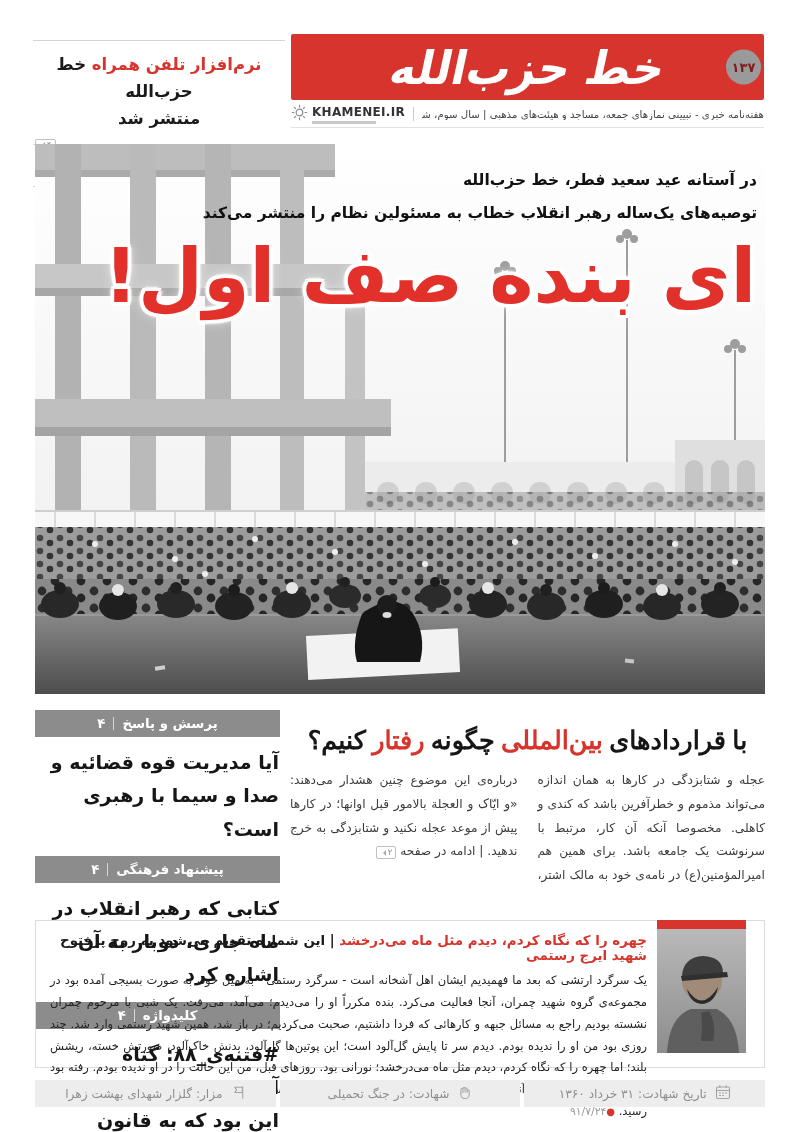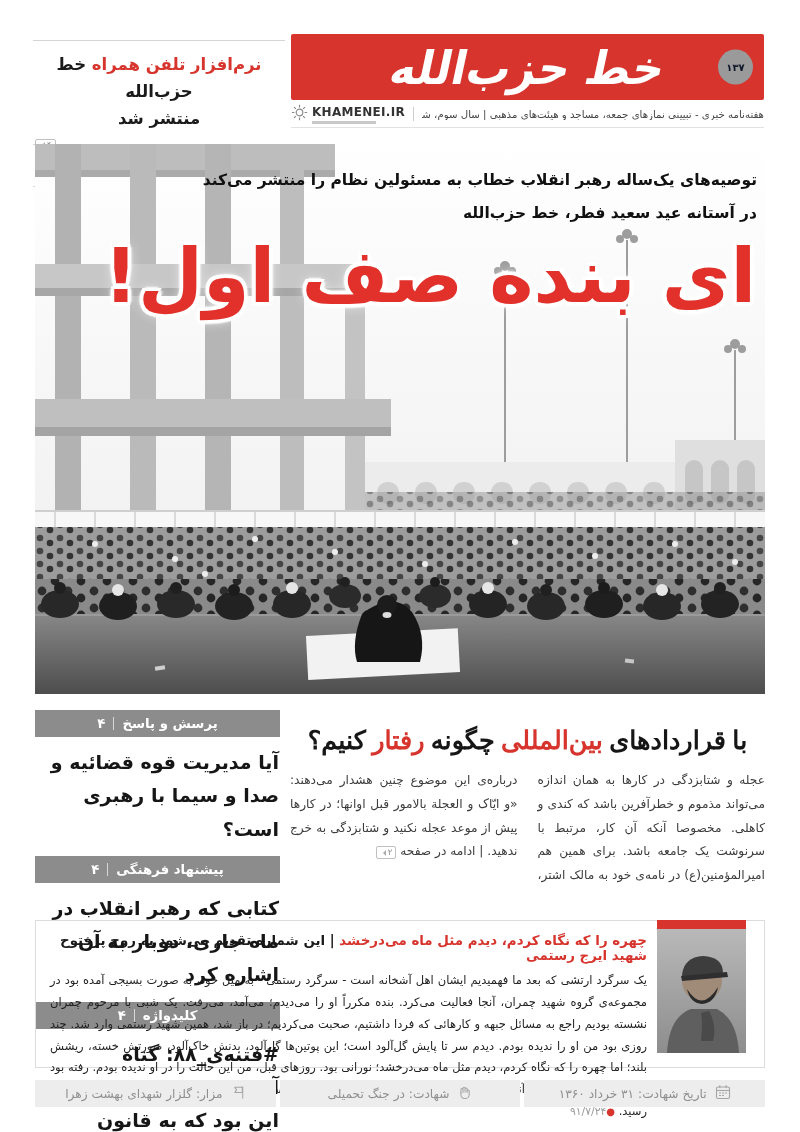--- a/index.html
+++ b/index.html
@@ -18,21 +18,21 @@
   .btl-red{color:var(--red);}
   .btl-div{position:relative; border-top:1px solid #d5d5d5; margin-top:5px;}
   .page-badge{display:inline-flex; align-items:center; gap:2px; border:1px solid #c0c0c0; border-radius:2px; font-size:8.5px; line-height:1; padding:1px 3px; color:#888; background:#fff;}
   .page-badge::after{content:""; border:3px solid transparent; border-right-color:#aaa;}
   .btl-div .page-badge{position:absolute; left:2px; top:-6px;}
   .btl-sub{padding:7px 2px 6px; text-align:center; font-size:12.3px; color:#4a4a4a; border-bottom:1px solid #d5d5d5; word-spacing:3px;}
 
   
   .masthead{position:absolute; right:36px; top:30px; width:473px; height:66px; background:var(--red); border-radius:2px; display:flex; align-items:center; justify-content:center;}
   .masthead-logo{color:#fff; font-size:44px; font-weight:bold; letter-spacing:-3px; transform:skewX(-12deg) scaleY(1.05); white-space:nowrap;}
-  .issue-badge{position:absolute; right:11px; top:50%; transform:translateY(-50%); width:35px; height:35px; border-radius:50%; background:#9a9a9a; color:#0f172a; font-size:10px; font-weight:bold; display:flex; align-items:center; justify-content:center;}
+  .issue-badge{position:absolute; right:3px; top:50%; transform:translateY(-50%); width:35px; height:35px; border-radius:50%; background:#9a9a9a; color:#7f1d1d; font-size:13px; font-weight:bold; display:flex; align-items:center; justify-content:center;}
   .mast-strip{position:absolute; right:36px; top:97px; width:473px; height:27px; border-bottom:1px solid #e2e2e2; display:flex; align-items:center;}
   .tagline{flex:1; font-size:10.2px; color:#444; text-align:right; white-space:nowrap; overflow:hidden;}
   .strip-div{width:1px; height:14px; background:#ccc; margin:0 8px; flex:none;}
   .brand{direction:ltr; display:flex; align-items:center; gap:4px; flex:none;}
   .brand-name{font-size:12px; font-weight:bold; color:#333; letter-spacing:.3px;}
   .brand-sub{height:3px; width:64px; background:#c9c9c9; margin-top:2px;}
   .brand-col{display:flex; flex-direction:column; align-items:flex-start;}
 
   
   .photo{position:absolute; left:35px; top:140px; width:730px; height:550px; background:#f2f2f2;}
@@ -248,22 +248,22 @@
       <g>
         <path d="M327 470 q-11 28 -5 48 l63 0 q7 -27 -8 -50 q-14 -16 -33 -8 q-10 4 -17 10 z" fill="#161616"></path>
         <circle cx="352" cy="461" r="10" fill="#1c1c1c"></circle>
         <ellipse cx="352" cy="471" rx="4.5" ry="3" fill="#dddddd"></ellipse>
       </g>
       <rect x="120" y="522" width="10" height="4" fill="#cfcfcf" transform="rotate(-8 125 524)"></rect>
       <rect x="590" y="515" width="9" height="4" fill="#c6c6c6" transform="rotate(6 594 517)"></rect>
     </svg>
 
     <div class="kicker">
+      <div>در آستانه عید سعید فطر، خط حزب‌الله</div>
       <div>توصیه‌های یک‌ساله رهبر انقلاب خطاب به مسئولین نظام را منتشر می‌کند</div>
-      <div>در آستانه عید سعید فطر، خط حزب‌الله</div>
     </div>
     <div class="cover-headline">ای بنده صف اول!</div>
   </div>
 
   <div class="sidebar">
     <div class="sb-head">
       <span>پرسش و پاسخ</span>
       <span class="sb-vr"></span>
       <span>۴</span>
     </div>

